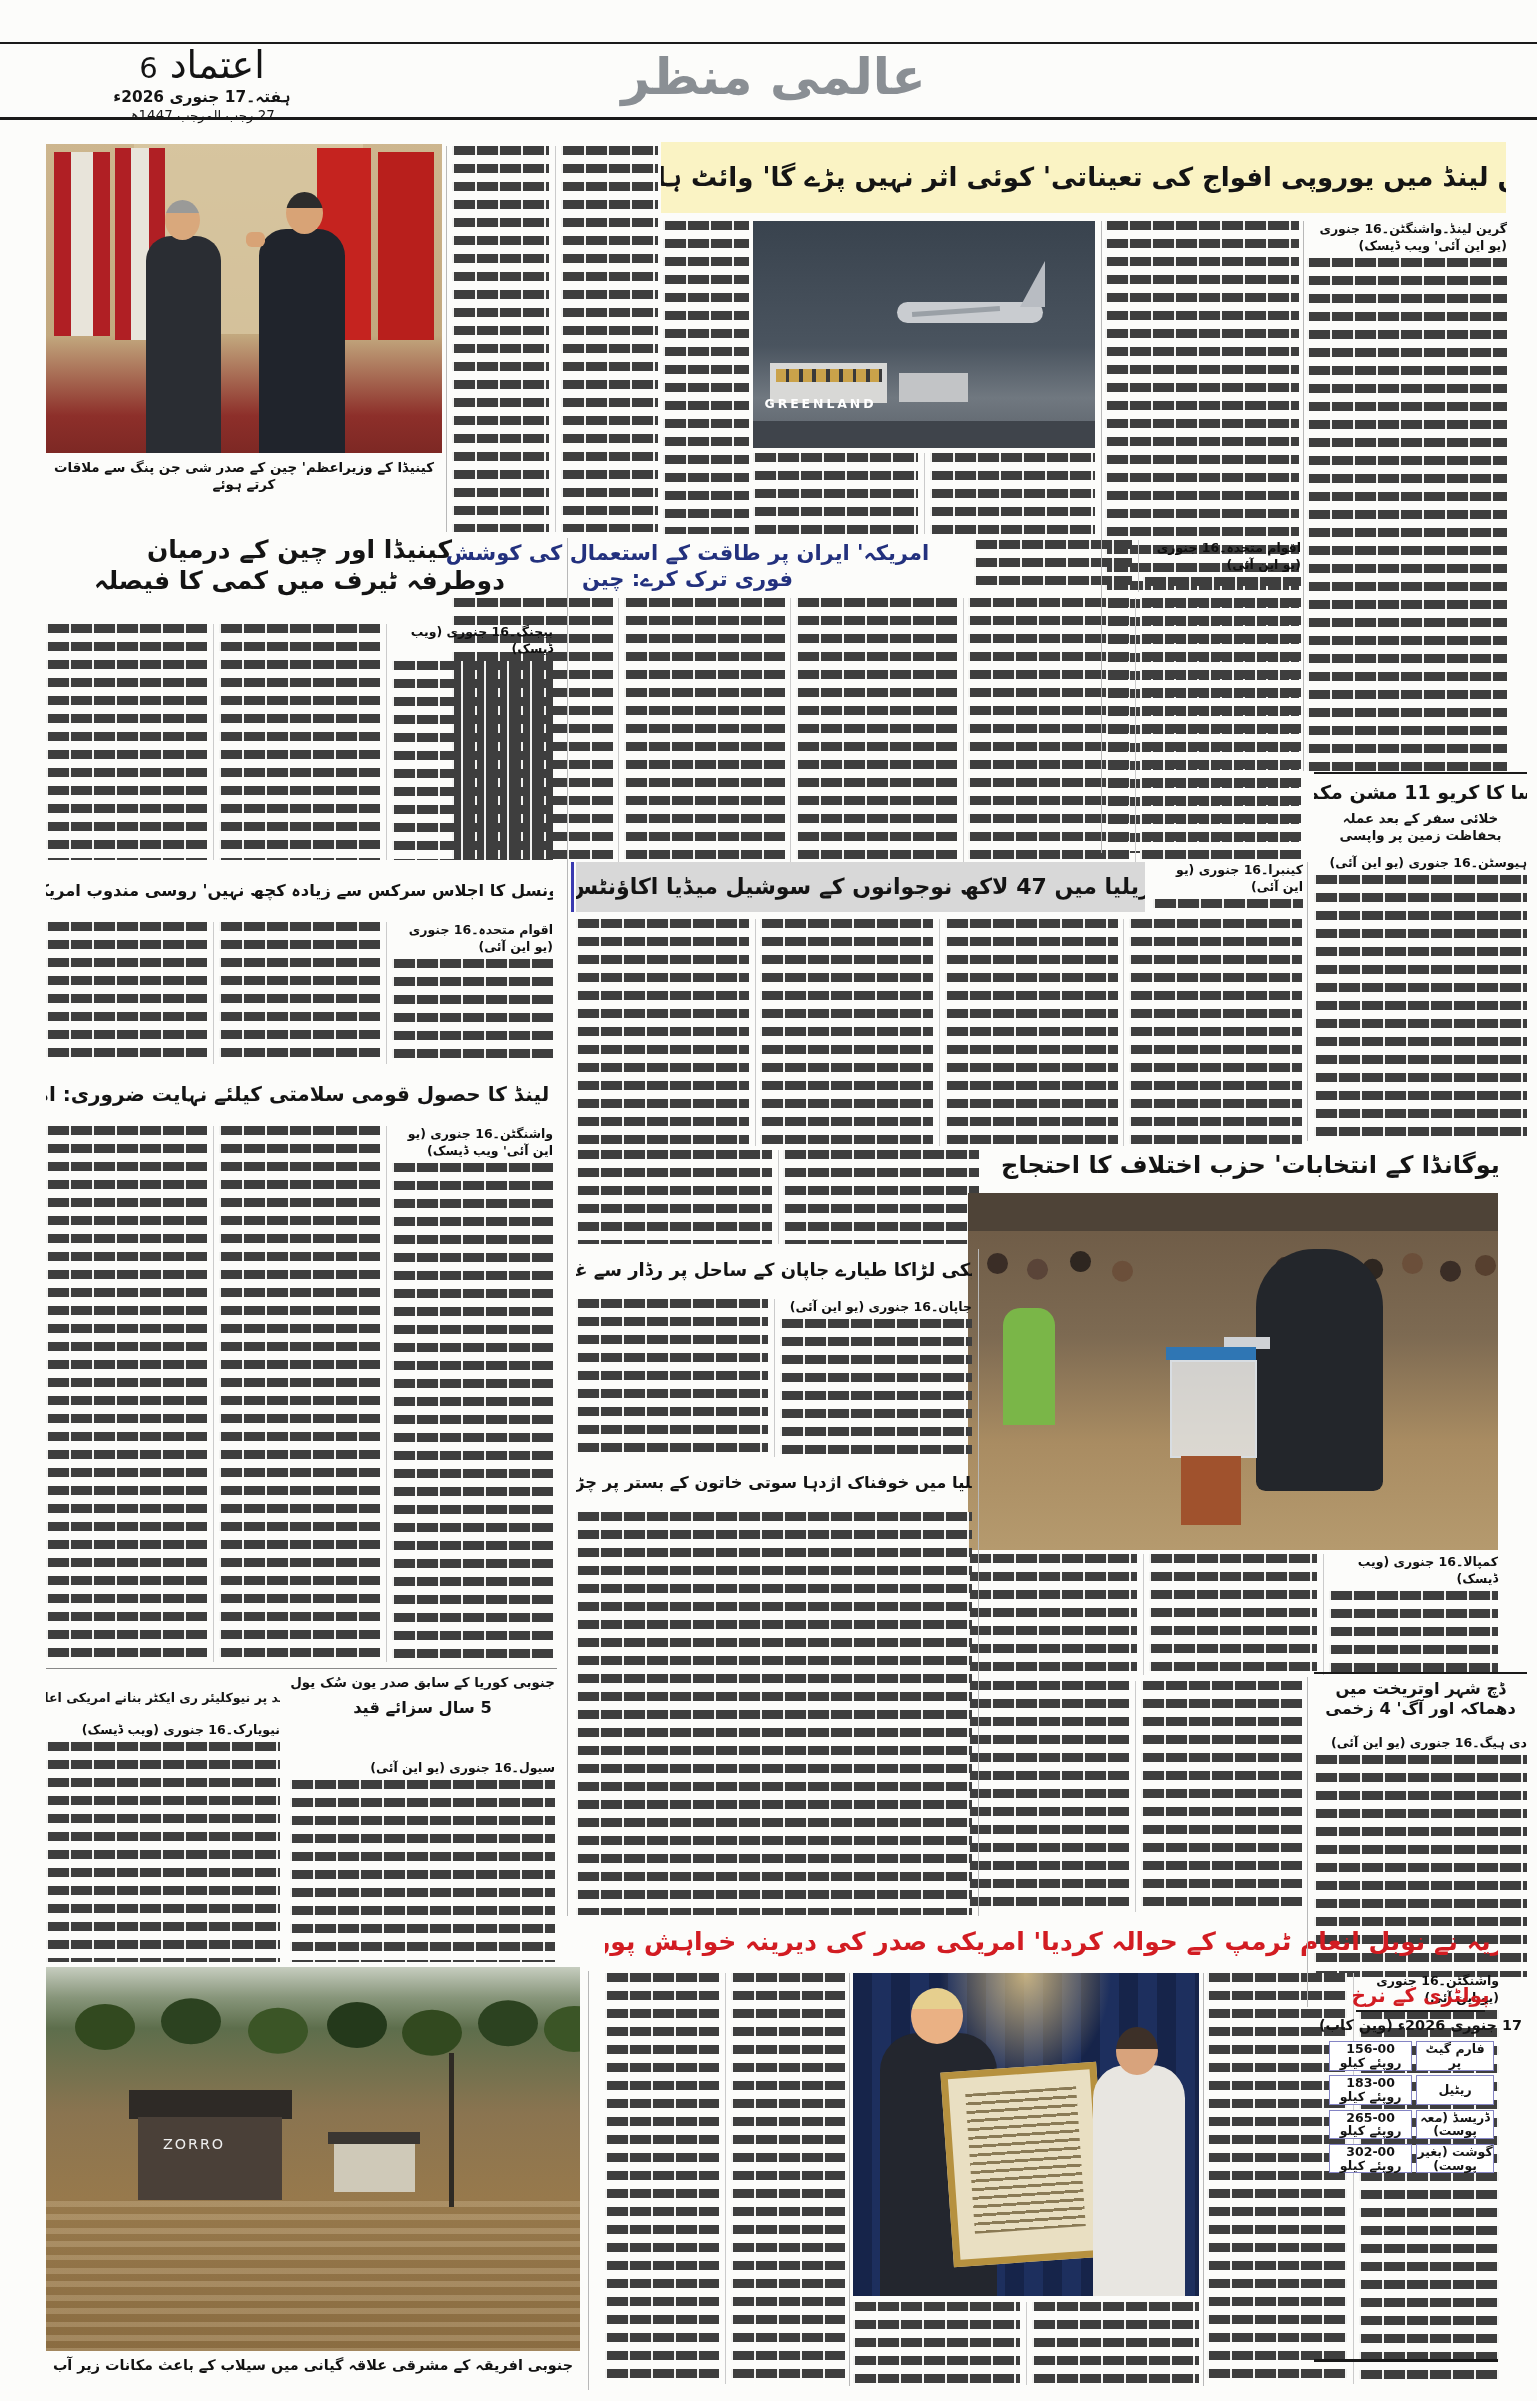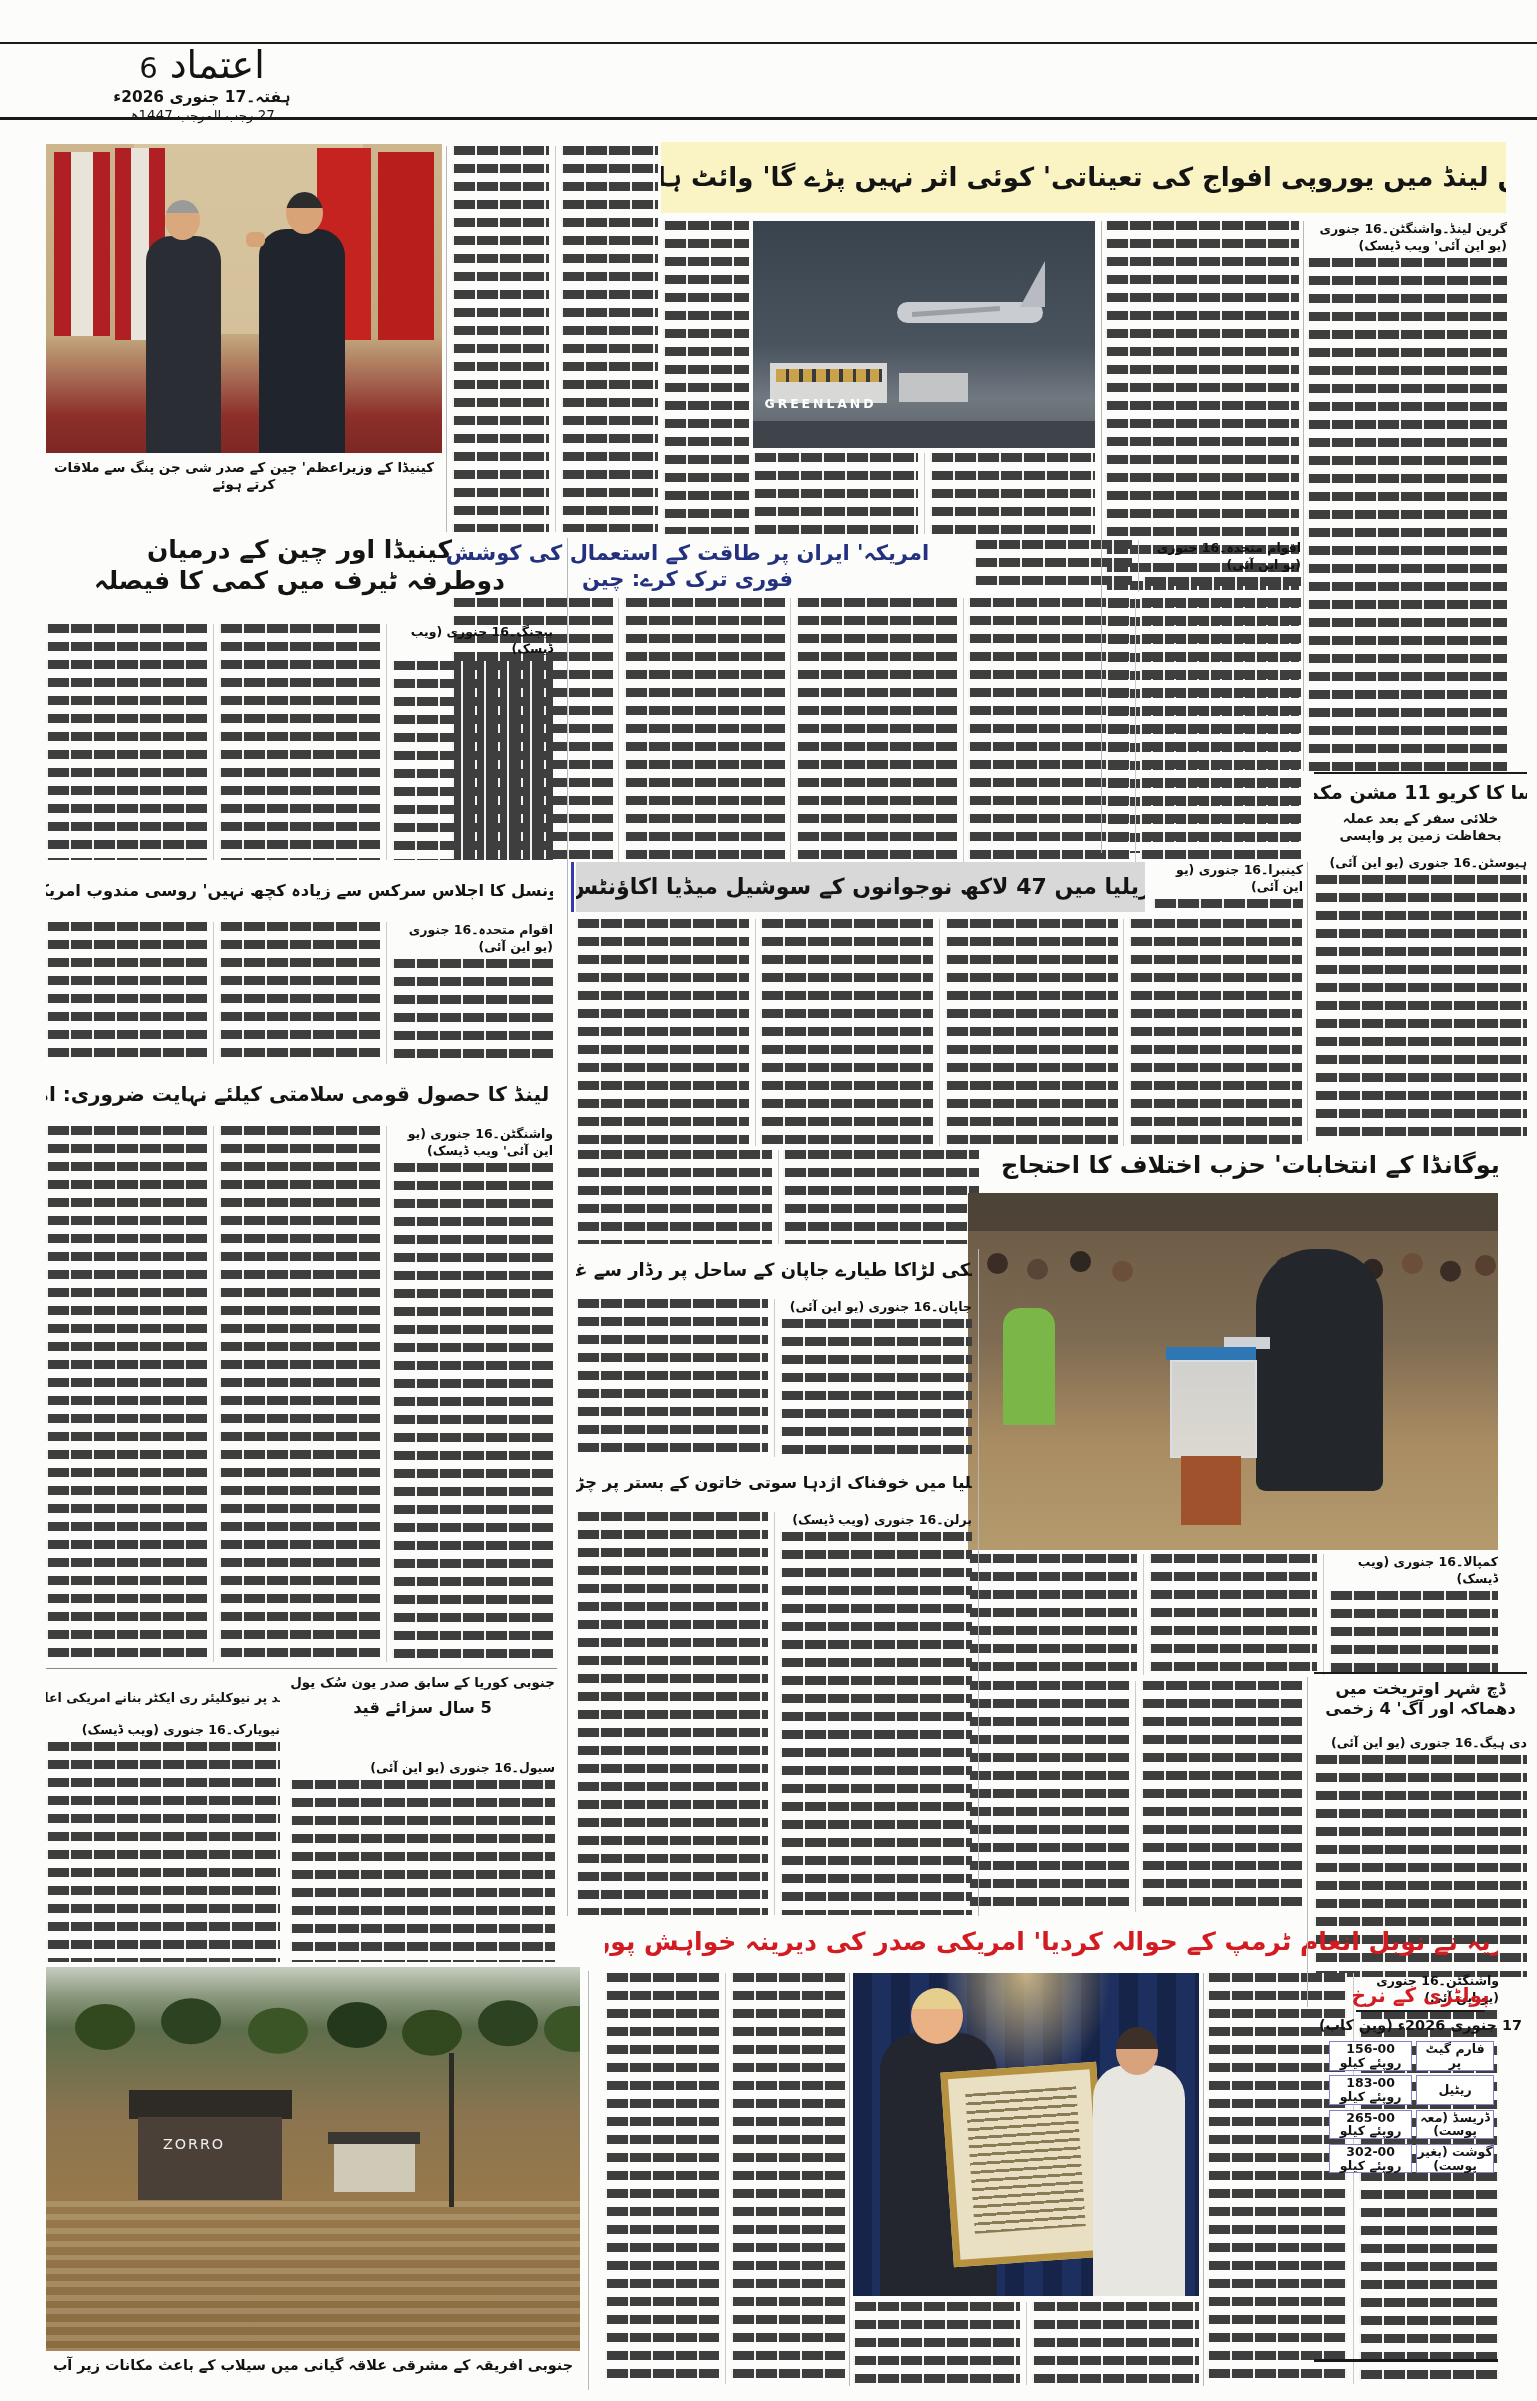--- a/index.html
+++ b/index.html
@@ -43,20 +43,21 @@
 
 <div class="page">
 
   <div class="hrule" style="left:0;top:42px;width:1537px;height:1.9px"></div>
   <div class="abs" style="left:53px;top:46px;width:298px;font-weight:normal;font-size:38px;text-align:center;line-height:1">
     <span>اعتماد</span>
     <span style="font-size:29px">6</span>
   </div>
   <div class="abs" style="left:53px;top:88px;width:298px;text-align:center;font-size:15.4px;font-weight:bold">ہفتہ۔17 جنوری 2026ء</div>
   <div class="abs" style="left:53px;top:108px;width:298px;text-align:center;font-size:13.4px">27 رجب المرجب 1447ھ</div>
+  <div class="abs h" style="left:596px;top:46px;width:355px;font-size:50px;color:#8a8f94">عالمی منظر</div>
   <div class="hrule" style="left:0;top:117px;width:1537px;height:2.9px"></div>
 
   <div class="abs h nowrap" style="left:661px;top:142px;width:845px;height:71px;background:#faf3c4;font-size:26px;display:flex;align-items:center;justify-content:center">گرین لینڈ میں یوروپی افواج کی تعیناتی' کوئی اثر نہیں پڑے گا' وائٹ ہاؤس</div>
 
   <div class="photo" style="left:46px;top:144px;width:396px;height:309px;background:linear-gradient(180deg,#cdb68e 0%,#c2a87e 62%,#8d2f2a 88%,#7d2824 100%)">
     <div style="left:88px;top:0;width:229px;height:190px;background:#d9c9a4;opacity:.75"></div>
     <div style="left:7.7px;top:7.7px;width:56px;height:184px;background:linear-gradient(90deg,#b01f24 0 30%,#e8e4da 30% 70%,#b01f24 70% 100%)"></div>
     <div style="left:69px;top:3.8px;width:50px;height:192px;background:linear-gradient(90deg,#b01f24 0 32%,#e8e4da 32% 68%,#b01f24 68% 100%)"></div>
     <div style="left:271px;top:3.8px;width:54px;height:192px;background:#c5231f"></div>
     <div style="left:332px;top:7.7px;width:56px;height:188px;background:#b81f1c"></div>
@@ -299,24 +300,20 @@
         <div class="sim"></div>
       </div>
       <div class="col">
         <div class="sim"></div>
       </div>
     </div>
 
   <div class="abs h nowrap" style="left:576px;top:1462px;width:396px;height:42px;font-size:16.3px;display:flex;align-items:center;justify-content:center">آسٹریلیا میں خوفناک اژدہا سوتی خاتون کے بستر پر چڑھ گیا</div>
   <div class="abs cols" style="left:576px;top:1512px;width:396px;height:403px">
       <div class="col">
-        <div class="dateline">برلن۔16 جنوری (ویب ڈیسک)</div>
-        <div class="sim"></div>
-      </div>
-      <div class="col">
         <div class="sim"></div>
       </div>
     </div>
 
   <div class="hrule" style="left:1314px;top:1672px;width:213px;height:1.9px"></div>
   <div class="abs h" style="left:1314px;top:1679px;width:213px;font-size:16.3px">ڈچ شہر اوتریخت میں دھماکہ اور آگ' 4 زخمی</div>
   <div class="abs cols" style="left:1314px;top:1735px;width:213px;height:242px">
       <div class="col">
         <div class="dateline">دی ہیگ۔16 جنوری (یو این آئی)</div>
         <div class="sim"></div>

